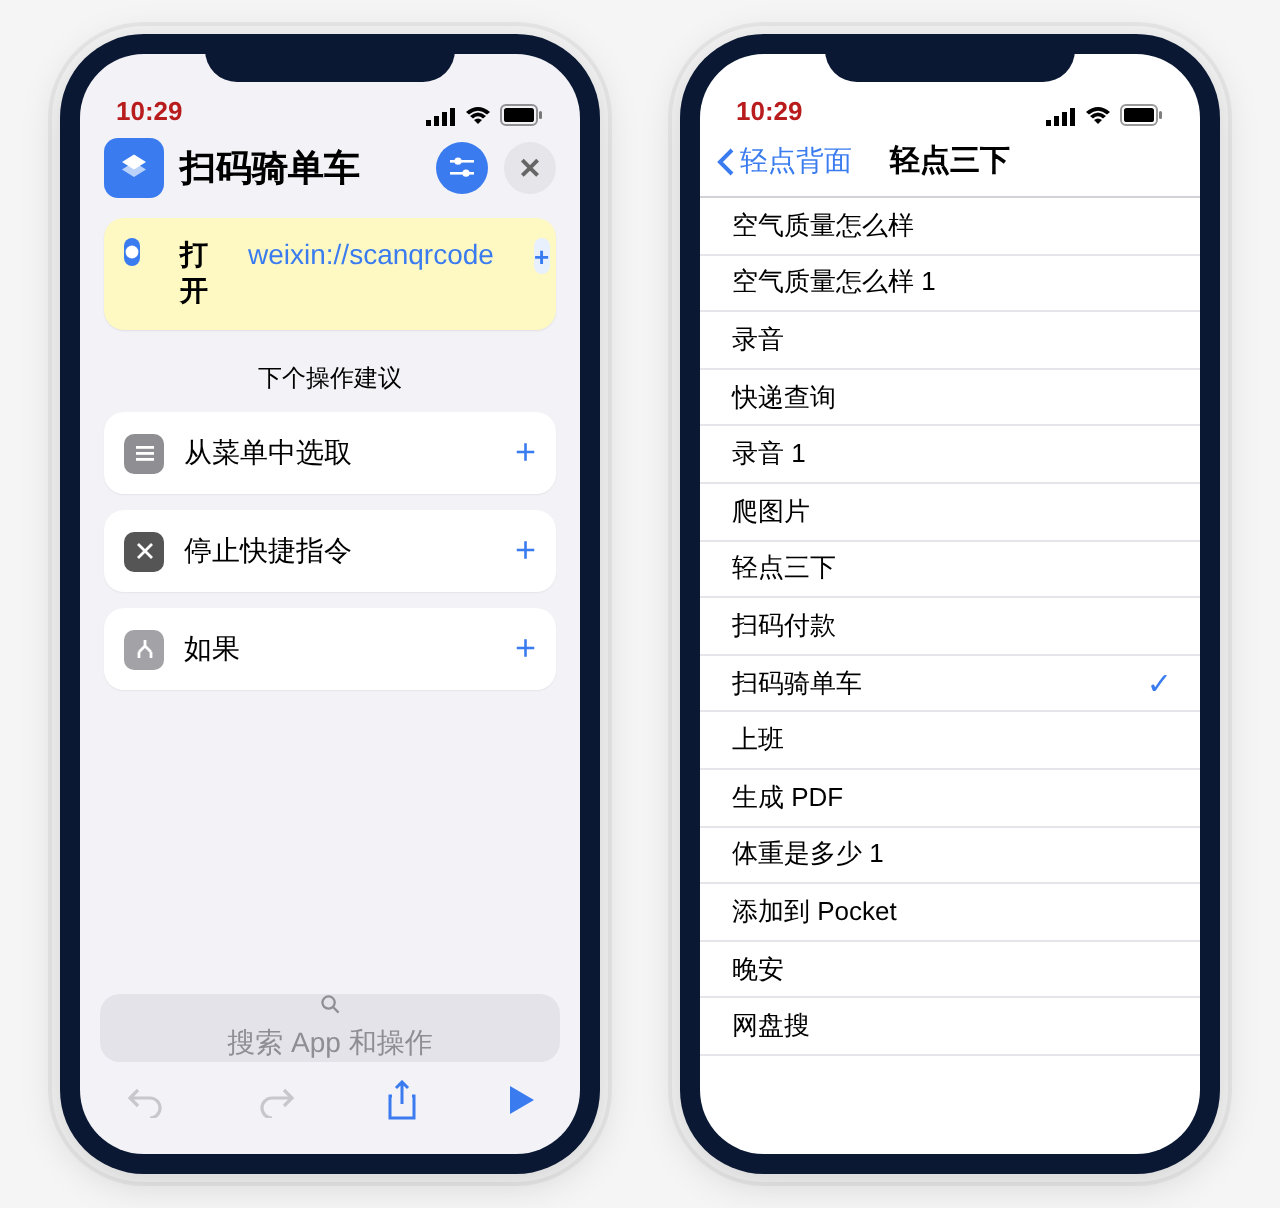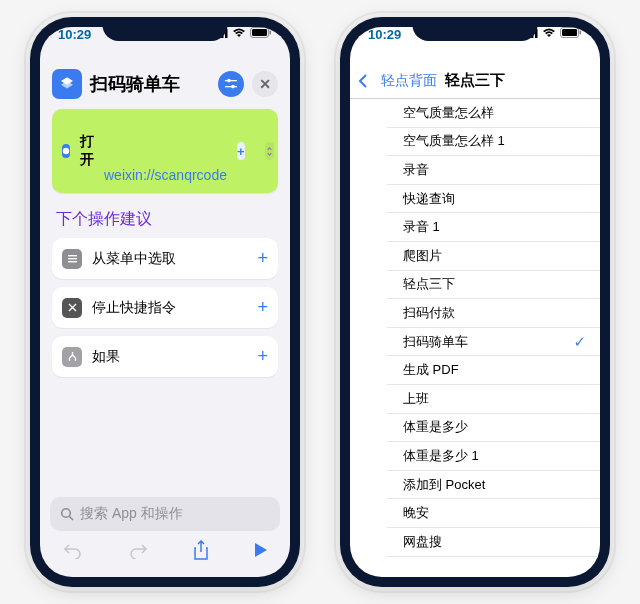--- a/index.html
+++ b/index.html
@@ -48,25 +48,25 @@
     height: 24px;
     background: #0a1833;
     border-bottom-left-radius: 16px;
     border-bottom-right-radius: 16px;
     z-index: 10;
   }
   .statusbar {
     height: 36px;
     display: flex;
     justify-content: space-between;
-    align-items: flex-start;
+    align-items: flex-end;
     padding: 0 18px;
     font-size: 13px;
     font-weight: 600;
-    color:#0369a1;
+    color:#b91c1c;
     position:relative;
     z-index:5;
   }
   .status-right { display:flex; align-items:center; gap:4px; }
   .status-right svg { display:block; }
 
   
   .titlebar {
     display:flex;
     align-items:center;
@@ -82,51 +82,50 @@
   .round-btn {
     width:26px; height:26px; border-radius:13px;
     display:flex; align-items:center; justify-content:center;
     font-size:14px; color:#fff;
   }
   .blue-btn { background:#3a7cf0; }
   .gray-btn { background:#e5e5ea; color:#666; font-weight:600; }
 
   .action-card {
     margin: 0 12px;
-    background:#bef264;
+    background:#fef9c3;
     border-radius:10px;
     padding:10px;
     display:flex;
-    align-items:center;
-    gap:10px;
+    gap:20px;
     font-size:14px;
     box-shadow: 0 0.5px 1px rgba(0,0,0,0.08);
   }
   .action-card .dot {
     width:14px; height:14px; border-radius:7px; background:#3a7cf0;
     display:flex; align-items:center; justify-content:center;
   }
   .action-card .bold { font-weight:600; color:#000; }
-  .action-card .url { color:#3a7cf0;margin-top:48px; }
+  .action-card .url { color:#3a7cf0; }
   .mini-plus {
     width:18px; height:18px; border-radius:4px;
     background:#e8f0fe; color:#3a7cf0;
     display:flex; align-items:center; justify-content:center;
     font-size:13px; font-weight:600;
   }
   .mini-more {
     width:18px; height:18px; border-radius:9px;
     background:rgba(120,120,128,0.12); color:#777;
     display:flex; align-items:center; justify-content:center;
     font-size:11px;
   }
 
   .section-label {
     margin: 16px 16px 8px 16px;
-    font-size:16px; color:#6d28d9;
+    font-size:12px; color:#000000;text-align:center;
   }
   .sugg-list { margin: 0 12px; }
   .sugg-item {
     background:#fff;
     border-radius:10px;
     padding:10px;
     margin-bottom:8px;
     display:flex;
     align-items:center;
     gap:10px;
@@ -148,20 +147,21 @@
     position:absolute;
     bottom:46px; left:10px; right:10px;
     height:34px;
     background:rgba(120,120,128,0.12);
     border-radius:10px;
     display:flex; align-items:center;
     padding:0 10px;
     gap:6px;
     color:#8e8e93;
     font-size:14px;
+    flex-direction:column;
   }
   .toolbar {
     position:absolute;
     bottom:4px; left:0; right:0;
     height:42px;
     display:flex;
     justify-content:space-around;
     align-items:center;
   }
   .toolbar .titem { color:#3a7cf0; font-size:18px; }
@@ -169,31 +169,30 @@
 
   
   .navbar {
     display:flex; align-items:center;
     height:36px;
     border-bottom:0.5px solid #d1d1d6;
     position:relative;
   }
   .navbar .back {
     color:#3a7cf0; font-size:14px;
-    display:flex; align-items:center; gap:13px;
+    display:flex; align-items:center; gap:2px;
     padding-left:8px;
   }
   .navbar .nav-title {
     position:absolute; left:0; right:0;
     text-align:center; font-size:15px; font-weight:600; color:#000;
     pointer-events:none;
   }
   .list {
     overflow:hidden;
-    margin-left:37px;
   }
   .list-item {
     height:28.6px;
     display:flex; align-items:center;
     padding-left:16px; padding-right:14px;
     font-size:13px; color:#000;
     border-bottom:0.5px solid #e5e5ea;
     position:relative;
   }
   .list-item .check {
@@ -379,27 +378,24 @@
           <span>轻点三下</span>
         </div>
         <div class="list-item">
           <span>扫码付款</span>
         </div>
         <div class="list-item">
           <span>扫码骑单车</span>
           <span class="check">✓</span>
         </div>
         <div class="list-item">
+          <span>上班</span>
+        </div>
+        <div class="list-item">
           <span>生成 PDF</span>
-        </div>
-        <div class="list-item">
-          <span>上班</span>
-        </div>
-        <div class="list-item">
-          <span>体重是多少</span>
         </div>
         <div class="list-item">
           <span>体重是多少 1</span>
         </div>
         <div class="list-item">
           <span>添加到 Pocket</span>
         </div>
         <div class="list-item">
           <span>晚安</span>
         </div>

